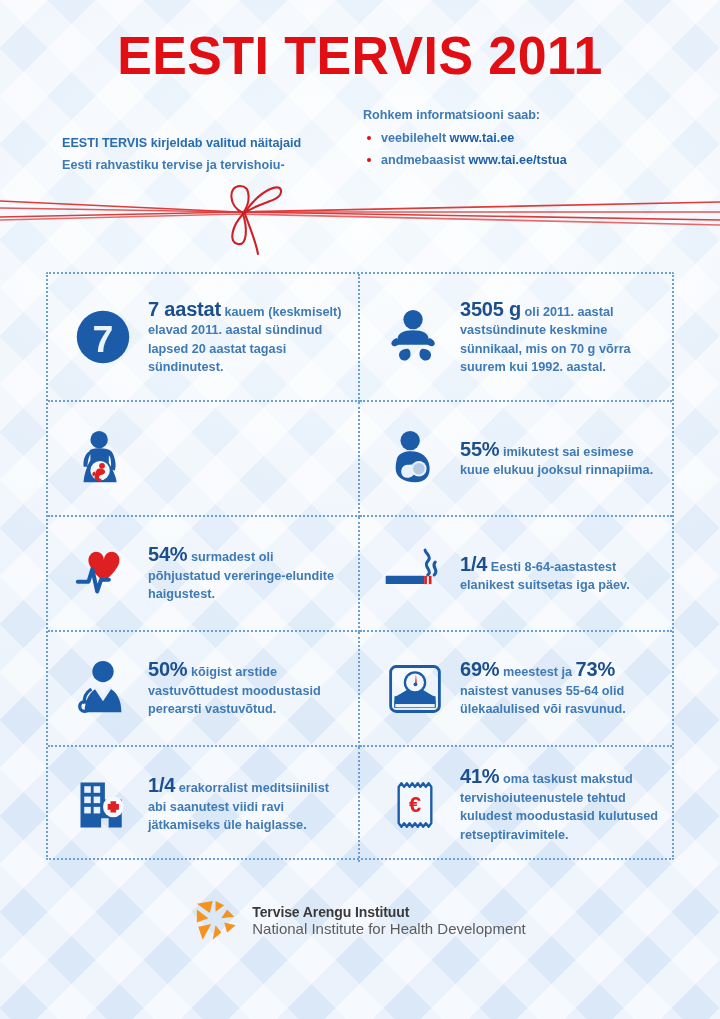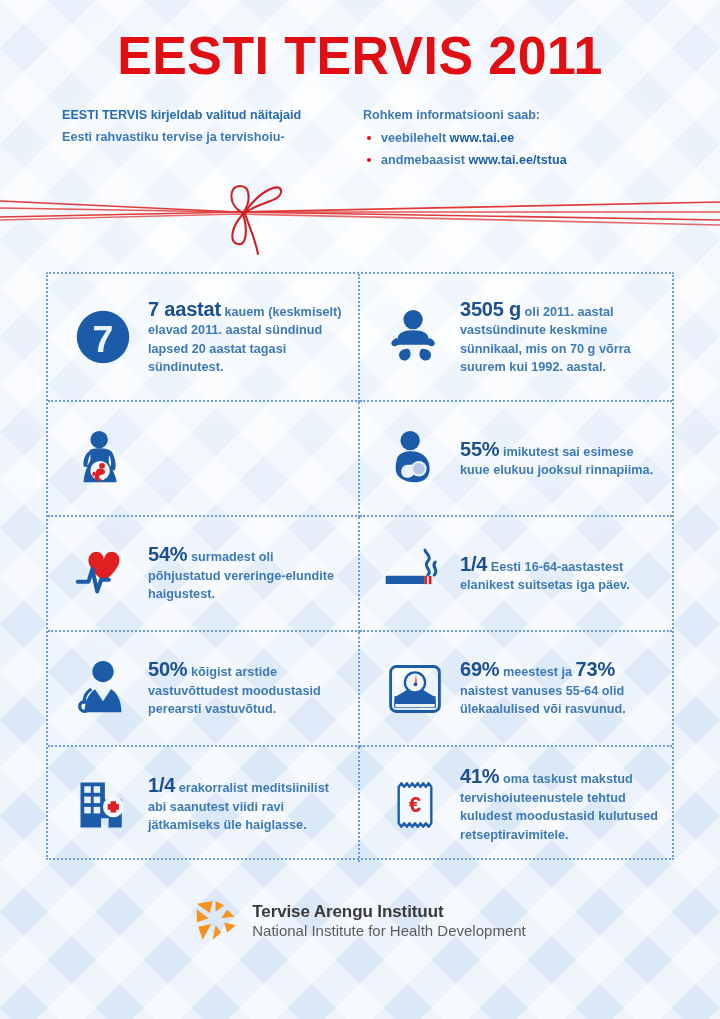--- a/index.html
+++ b/index.html
@@ -43,21 +43,21 @@
   #intro-left {
     position: absolute;
     top: 104px;
     left: 62px;
     width: 300px;
     font-size: 12.6px;
     line-height: 22px;
     color: #3f7ab5;
     font-weight: bold;
   }
-  #intro-left .lead { color: #2a6cb0; }
+  #intro-left .lead { color: #2a6cb0; margin-top: 28px; }
 
   #intro-right {
     position: absolute;
     top: 104px;
     left: 363px;
     width: 310px;
     font-size: 12.6px;
     line-height: 22px;
     color: #3f7ab5;
     font-weight: bold;
@@ -137,21 +137,21 @@
     top: 898px;
     left: 0;
     width: 720px;
     display: flex;
     align-items: center;
     justify-content: center;
   }
   #logo-mark { width: 46px; height: 46px; margin-right: 12px; }
   #logo-text { line-height: 1.05; }
   #logo-title {
-    font-size: 17px;
+    font-size: 14px;
     font-weight: bold;
     color: #3a3a3a;
     font-family: "Liberation Sans Narrow", "Liberation Sans", sans-serif;
     letter-spacing: -0.1px;
   }
   #logo-sub {
     font-size: 15px;
     color: #5c5c5c;
     font-family: "Liberation Sans Narrow", "Liberation Sans", sans-serif;
     margin-top: 2px;
@@ -281,21 +281,21 @@
             <rect x="4" y="34" width="42" height="9" rx="1" fill="#1b5ba8"></rect>
             <rect x="46" y="34" width="8" height="9" fill="#e02020"></rect>
             <rect x="49" y="34" width="2" height="9" fill="#ffffff"></rect>
             <g fill="none" stroke="#1b5ba8" stroke-width="3.4" stroke-linecap="round">
               <path d="M50,33 C56,28 44,24 50,18 C55,13 47,9 47,6"></path>
               <path d="M57,33 C63,28 53,24 58,19"></path>
             </g>
           </svg>
         </div>
         <div class="stat-text">
-          <span class="big">1/4</span><span class="bold-body"> Eesti 16-64-aastastest elanikest suitsetas iga päev.</span>
+          <span class="big">1/4</span><span class="bold-body"> Eesti 8-64-aastastest elanikest suitsetas iga päev.</span>
         </div>
       </div>
 
       <div class="cell rb bb">
         <div class="icon-box">
           <svg viewBox="0 0 64 64" width="62" height="62">
             <g fill="#1b5ba8">
               <circle cx="32" cy="14" r="11"></circle>
               <path d="M13,56 C13,42 20,34 26,31 L32,42 L38,31 C45,34 51,42 51,56 Z"></path>
             </g>

